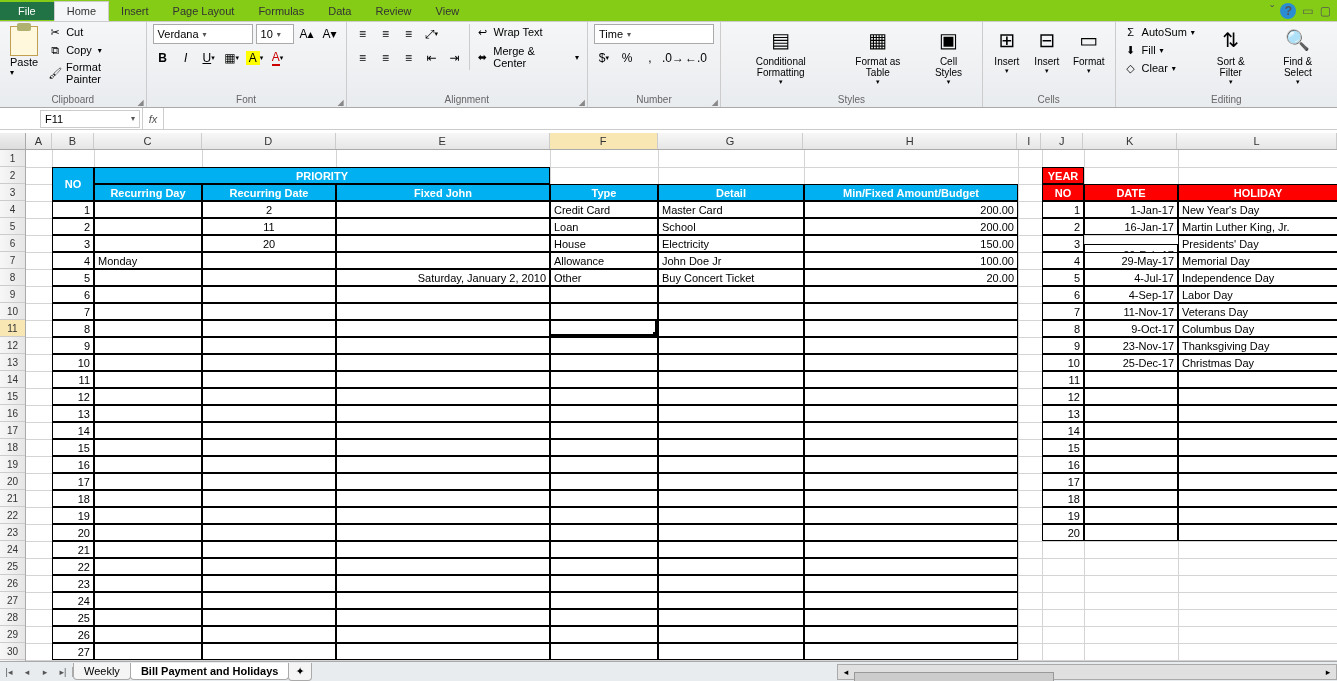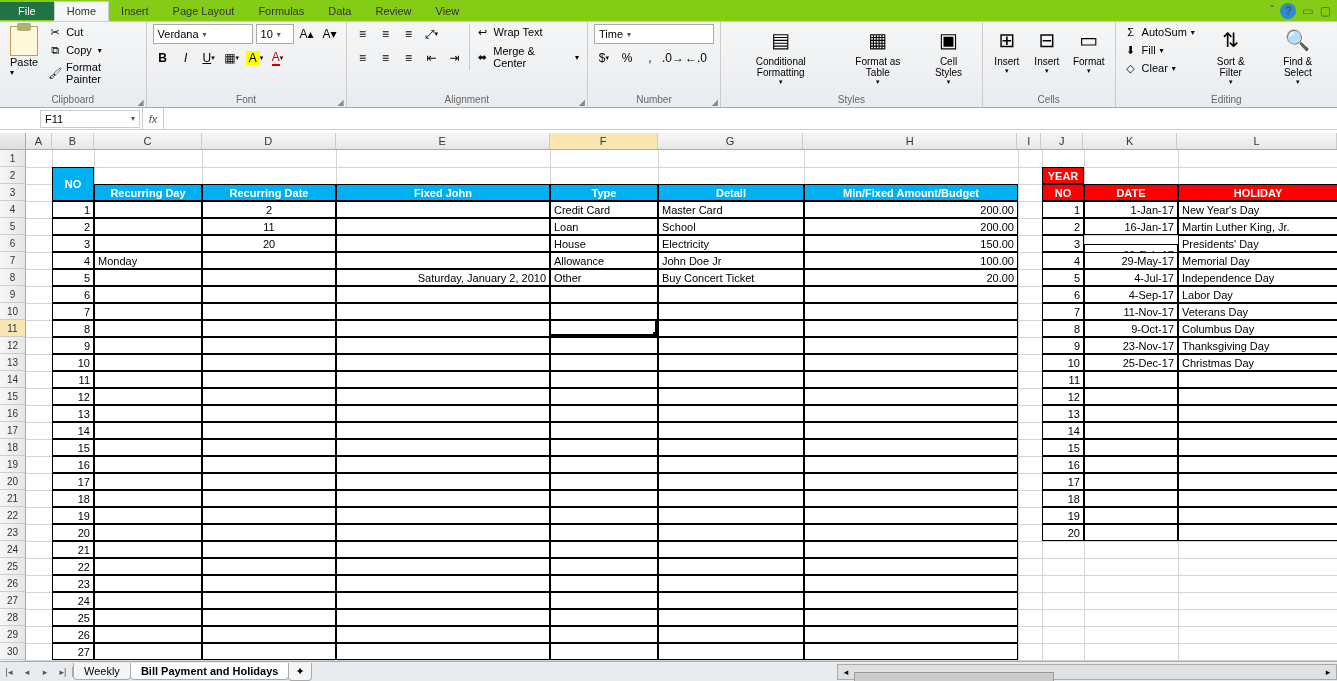--- a/index.html
+++ b/index.html
@@ -381,20 +381,21 @@
       <div class="grid-line-h" style="top: 374px;"></div>
       <div class="grid-line-h" style="top: 391px;"></div>
       <div class="grid-line-h" style="top: 408px;"></div>
       <div class="grid-line-h" style="top: 425px;"></div>
       <div class="grid-line-h" style="top: 442px;"></div>
       <div class="grid-line-h" style="top: 459px;"></div>
       <div class="grid-line-h" style="top: 476px;"></div>
       <div class="grid-line-h" style="top: 493px;"></div>
       <div class="grid-line-h" style="top: 510px;"></div>
       <div class="cell thdr" style="left: 26px; top: 17px; width: 42px; height: 34px;">NO</div>
+      <div class="cell thdr" style="left: 68px; top: 17px; width: 456px; height: 17px;">PRIORITY</div>
       <div class="cell thdr" style="left: 68px; top: 34px; width: 108px; height: 17px;">Recurring Day</div>
       <div class="cell thdr" style="left: 176px; top: 34px; width: 134px; height: 17px;">Recurring Date</div>
       <div class="cell thdr" style="left: 310px; top: 34px; width: 214px; height: 17px;">Fixed John</div>
       <div class="cell thdr" style="left: 524px; top: 34px; width: 108px; height: 17px;">Type</div>
       <div class="cell thdr" style="left: 632px; top: 34px; width: 146px; height: 17px;">Detail</div>
       <div class="cell thdr" style="left: 778px; top: 34px; width: 214px; height: 17px;">Min/Fixed Amount/Budget</div>
       <div class="cell tcell" style="left: 26px; top: 51px; width: 42px; height: 17px; justify-content: flex-end;">1</div>
       <div class="cell tcell" style="left: 68px; top: 51px; width: 108px; height: 17px;"></div>
       <div class="cell tcell" style="left: 176px; top: 51px; width: 134px; height: 17px; justify-content: center;">2</div>
       <div class="cell tcell" style="left: 310px; top: 51px; width: 214px; height: 17px; justify-content: flex-end;"></div>

